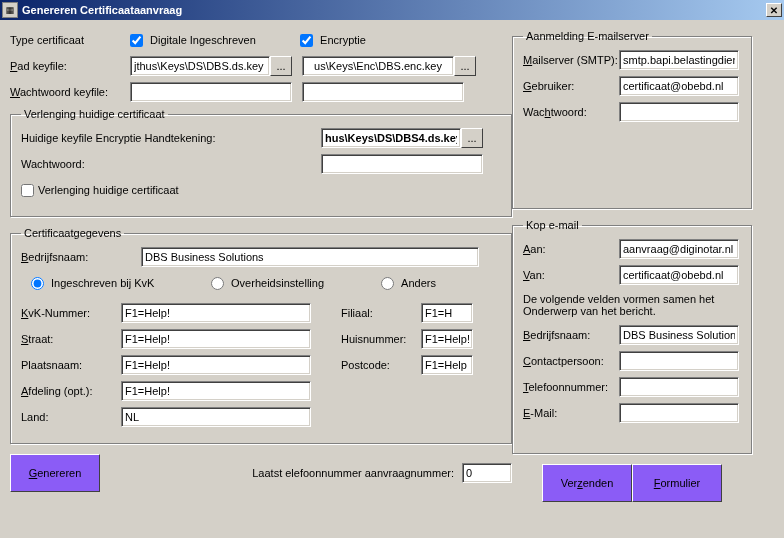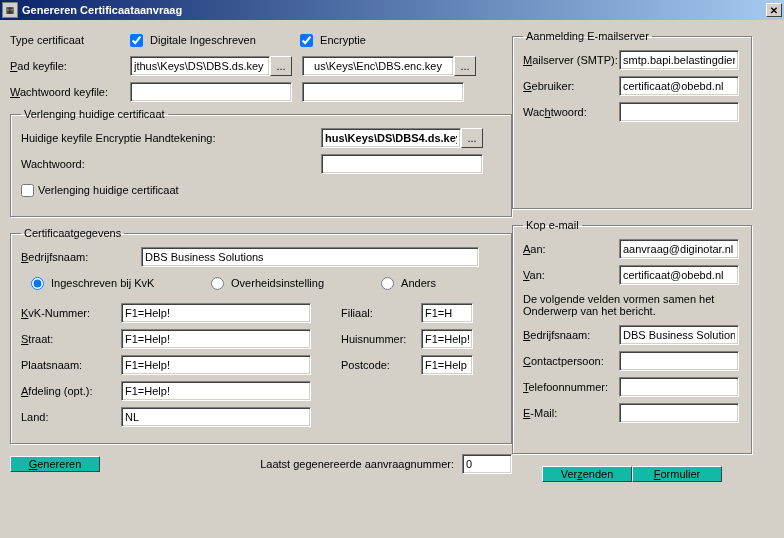--- a/index.html
+++ b/index.html
@@ -54,24 +54,24 @@
     height: 20px;
     border: 1px solid #808080;
     border-right-color: #fff; border-bottom-color: #fff;
     box-shadow: inset 1px 1px 0 #404040, inset -1px -1px 0 #d4d0c8;
     background: #fff;
     font-family: Tahoma, Arial, sans-serif;
     font-size: 11px;
     padding: 1px 3px;
   }
   .btn {
-    height: 16px;
+    height: 38px;
     border: 1px solid #404040;
     border-top-color: #fff; border-left-color: #fff;
-    background: #14b8a6;
+    background: #8b5cf6;
     font-family: Tahoma, Arial, sans-serif;
     font-size: 11px;
     padding: 0 14px;
     cursor: default;
   }
   .btn-small {
     width: 22px; height: 20px; padding: 0;
     border: 1px solid #404040;
     border-top-color: #fff; border-left-color: #fff;
     background: #d4d0c8;
@@ -192,21 +192,21 @@
           <input type="text" style="width: 190px;" value="F1=Help!">
         </div>
         <div class="row">
           <span style="width:100px">Land:</span>
           <input type="text" style="width: 190px;" value="NL">
         </div>
       </fieldset>
 
       <div class="row" style="margin-top:6px">
         <button class="btn" style="width:90px"><span class="und">G</span>enereren</button>
-        <span style="flex:1;text-align:right;padding-right:8px">Laatst gegenereerde aanvraagnummer:</span>
+        <span style="flex:1;text-align:right;padding-right:8px">Laatst elefoonnummer aanvraagnummer:</span>
         <input type="text" style="width: 50px;" value="0">
       </div>
     </div>
 
     <div class="right">
       <fieldset style="margin-top:0">
         <legend>Aanmelding E-mailserver</legend>
         <div class="row">
           <span style="width:96px"><span class="und">M</span>ailserver (SMTP):</span>
           <input type="text" style="width: 120px;" value="smtp.bapi.belastingdienst.nl">

